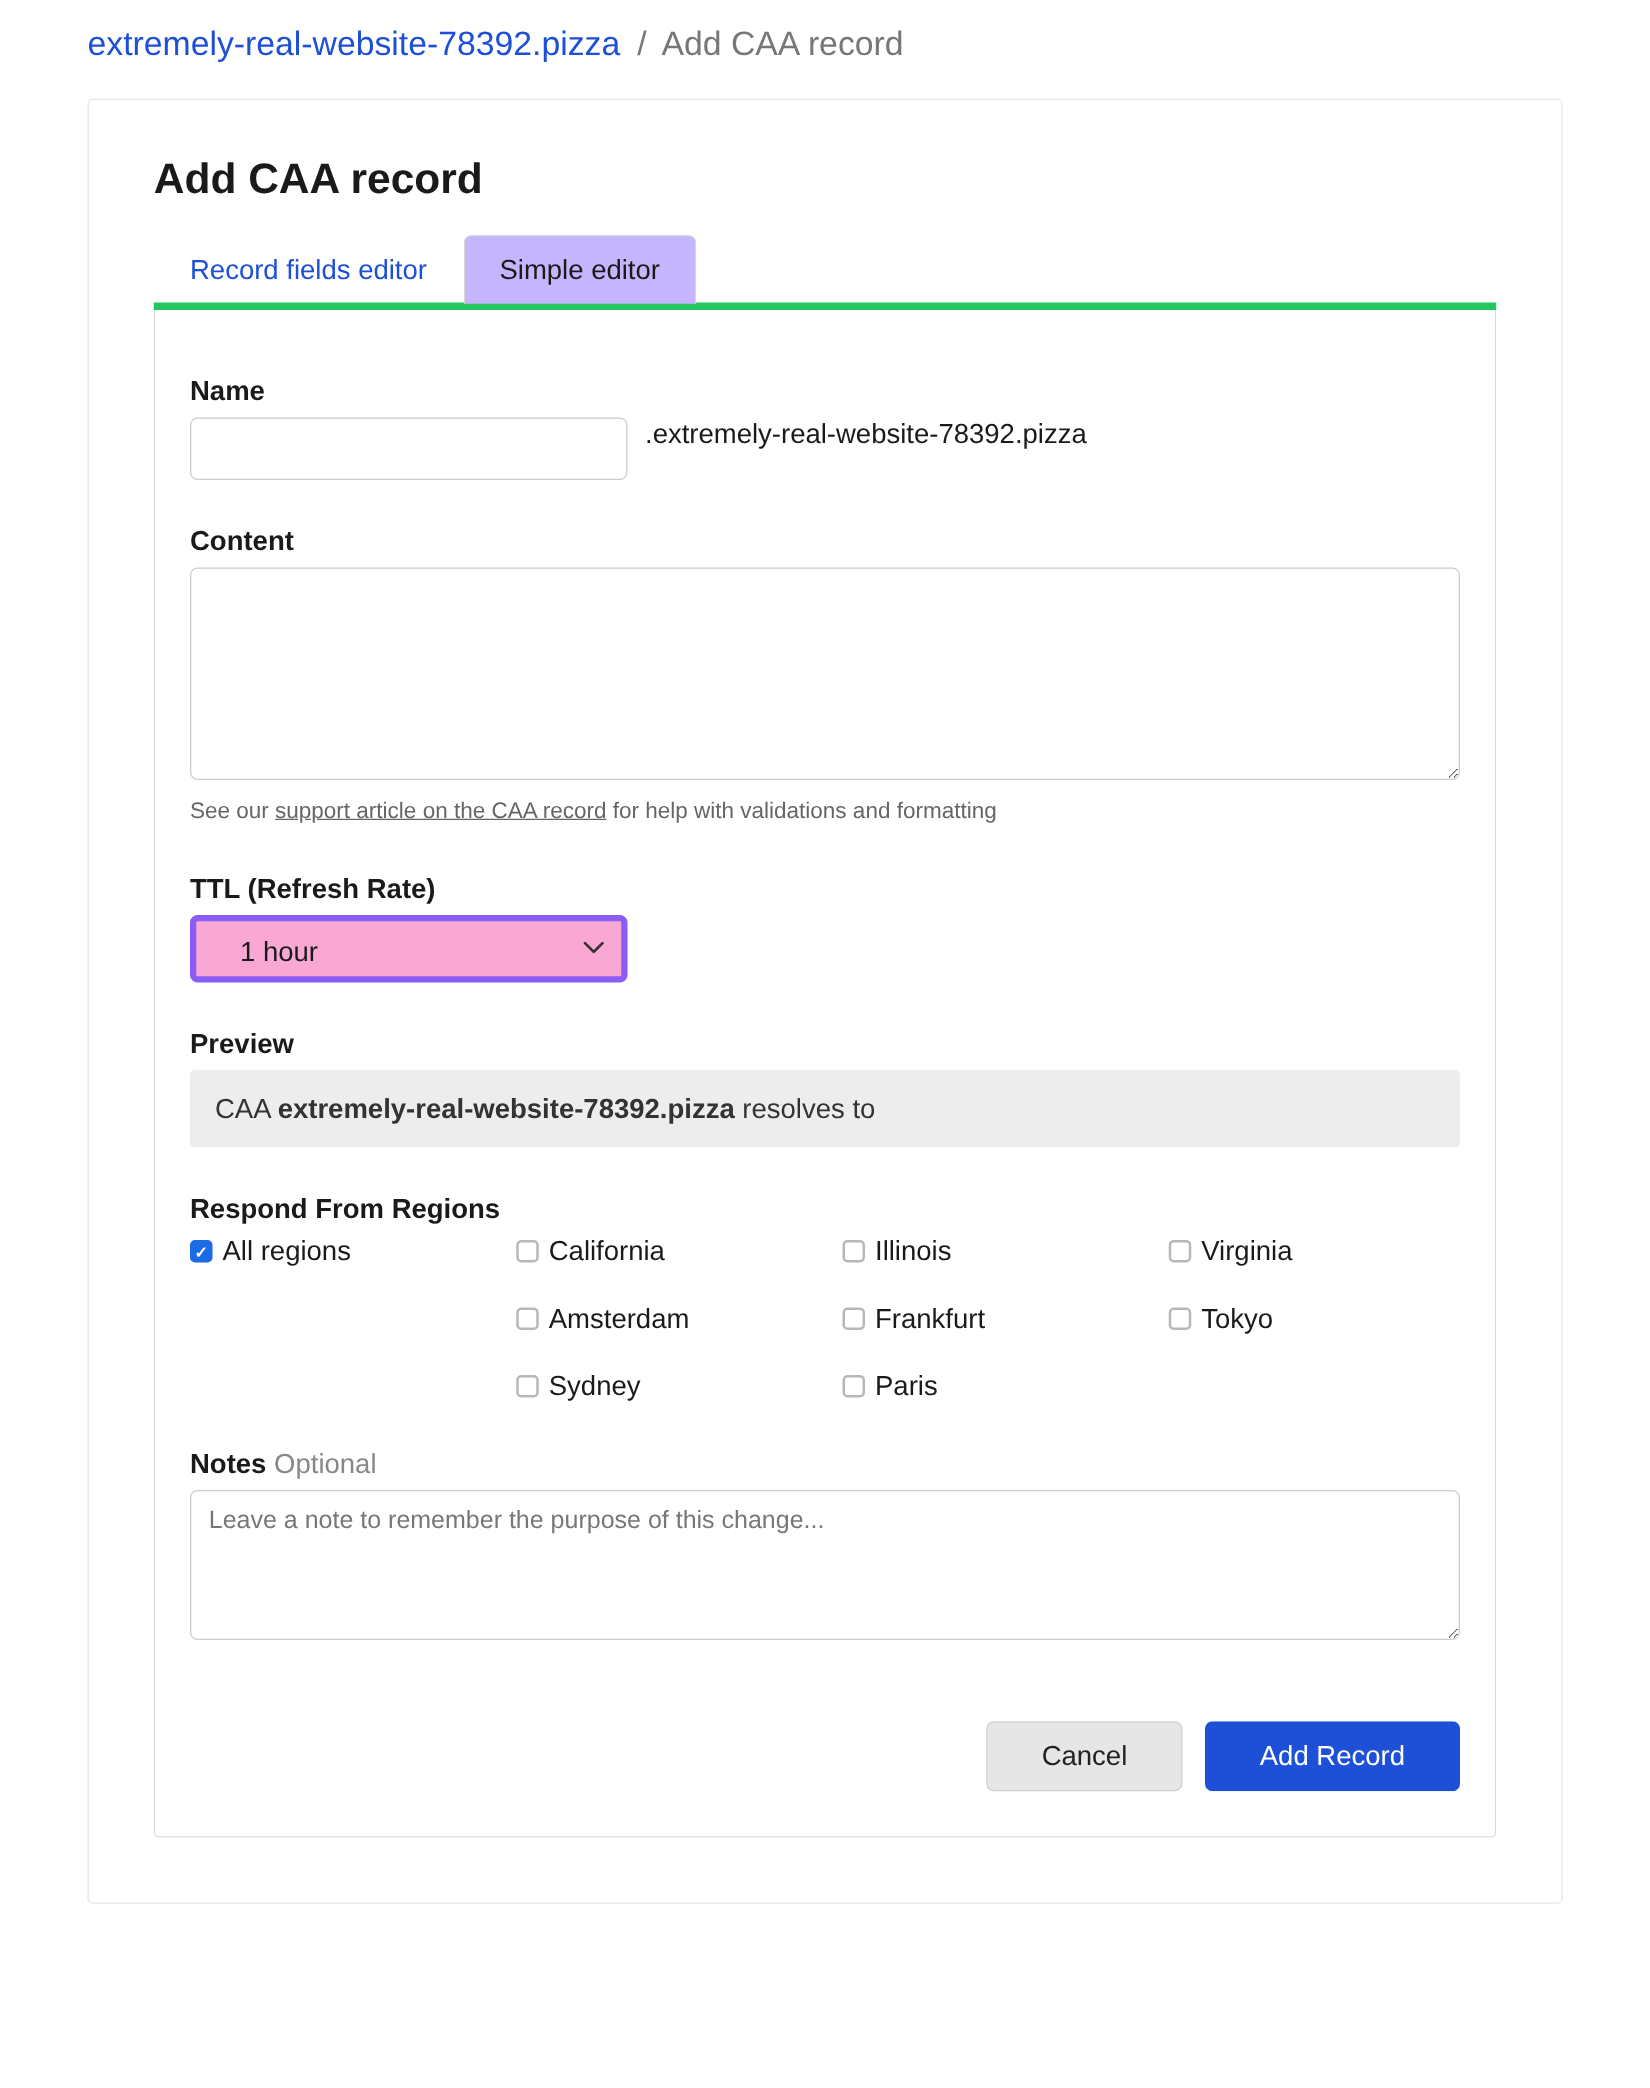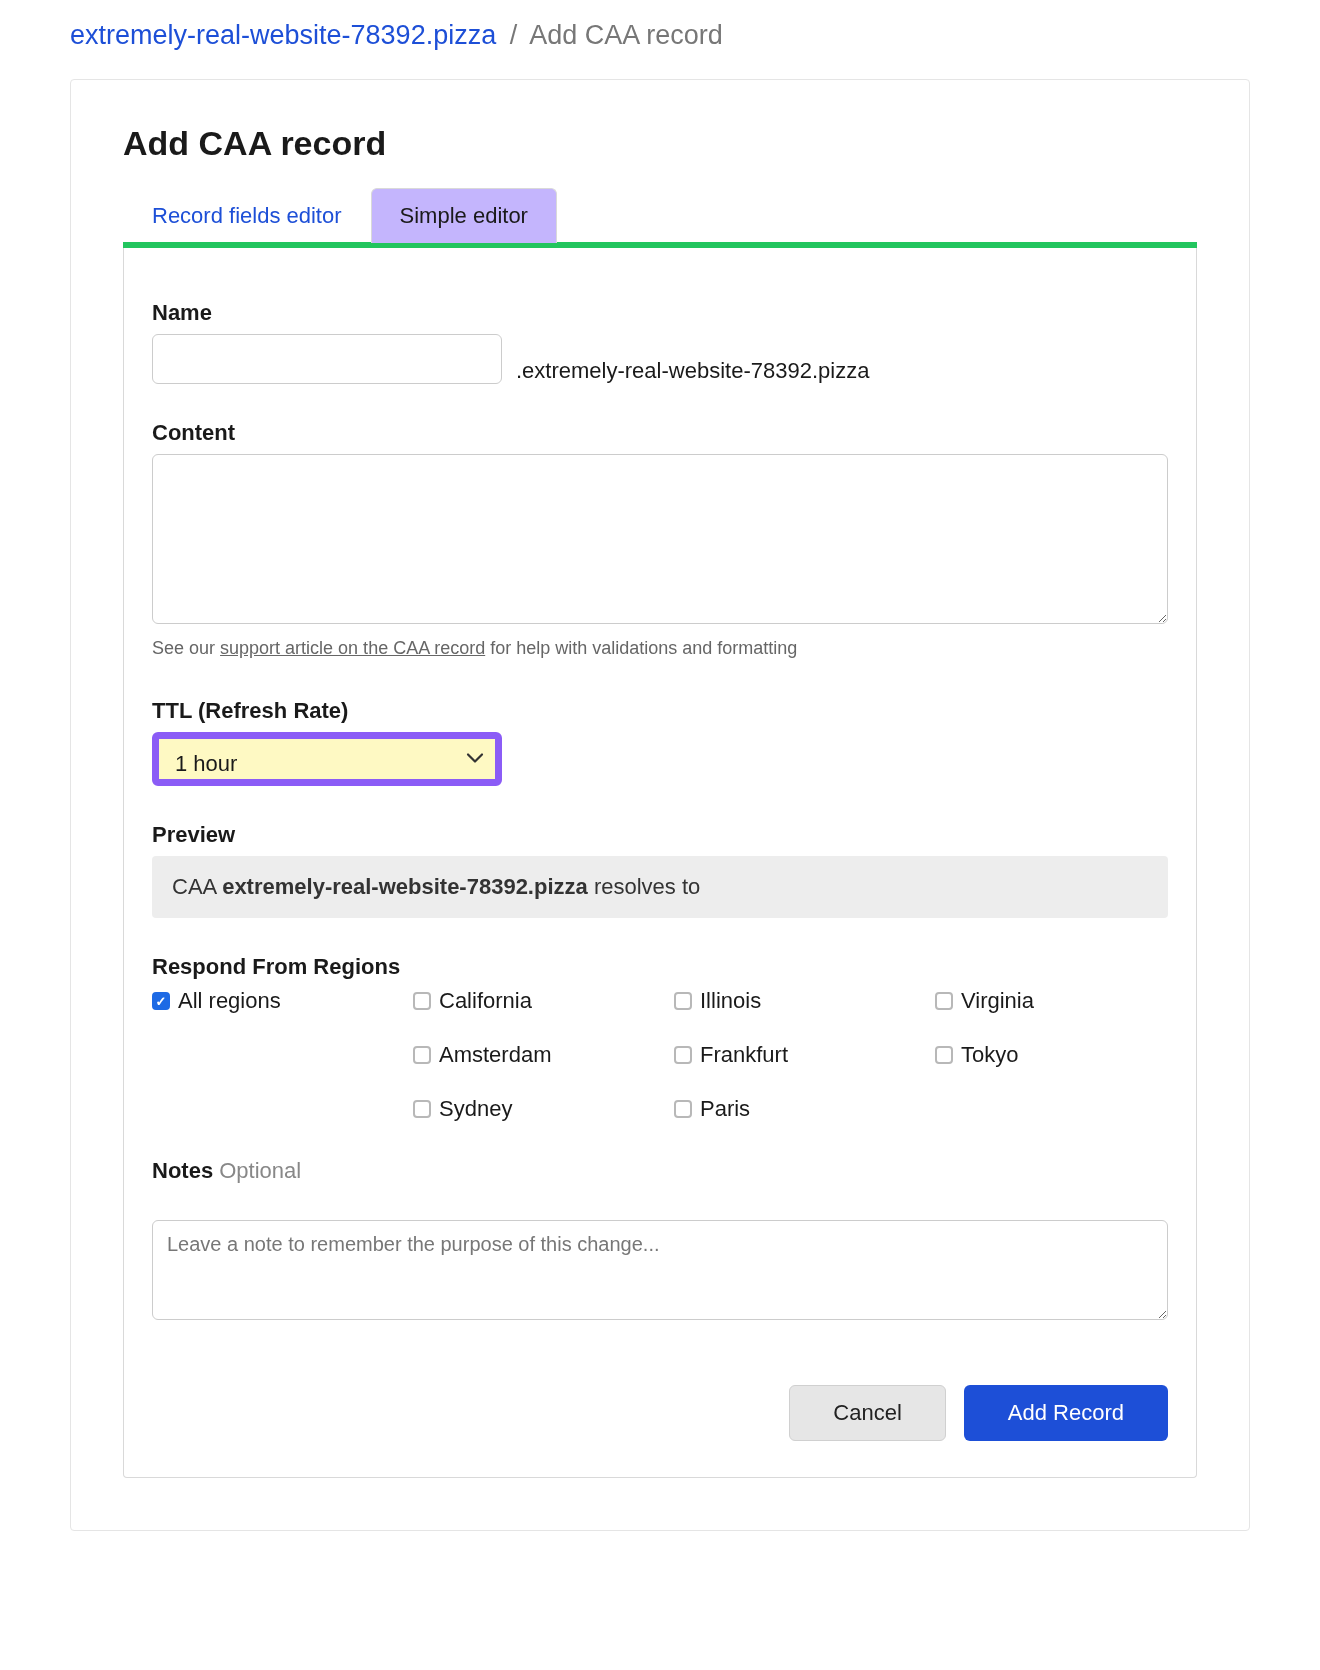--- a/index.html
+++ b/index.html
@@ -83,21 +83,21 @@
       font-weight: 700;
       display: block;
       margin-bottom: 8px;
     }
     .field-label .optional {
       font-weight: 400;
       color: #888;
     }
     .name-row {
       display: flex;
-      align-items: flex-end;
+      align-items: flex-start;
       gap: 14px;
     }
     .text-input {
       border: 1px solid #ccc;
       border-radius: 6px;
       padding: 10px 14px;
       font-size: 20px;
       width: 350px;
       height: 50px;
       font-family: inherit;
@@ -112,49 +112,48 @@
       border-radius: 6px;
       padding: 12px 14px;
       font-size: 20px;
       font-family: inherit;
       resize: both;
     }
     .content-textarea {
       height: 170px;
     }
     .notes-textarea {
-      height: 100px;
-      margin-top: 28px;
+      height: 120px;
     }
     .notes-textarea::placeholder {
       color: #777;
     }
     .help-text {
       font-size: 18px;
       color: #666;
       margin-top: 6px;
       line-height: 1.5;
     }
     .help-text .link {
       text-decoration: underline;
       color: #666;
       cursor: pointer;
     }
     .select-wrapper {
       position: relative;
       width: 350px;
     }
     .select-input {
-      border: 7px solid #8b5cf6;
+      border: 5px solid #8b5cf6;
       border-radius: 6px;
-      padding: 12px 44px 12px 16px;
+      padding: 12px 44px 12px 35px;
       font-size: 22px;
       width: 100%;
       height: 54px;
-      background: #fef9c3;
+      background: #f9a8d4;
       appearance: none;
       cursor: pointer;
       font-family: inherit;
     }
     .select-chevron {
       position: absolute;
       right: 18px;
       top: 50%;
       transform: translateY(-50%);
       pointer-events: none;

